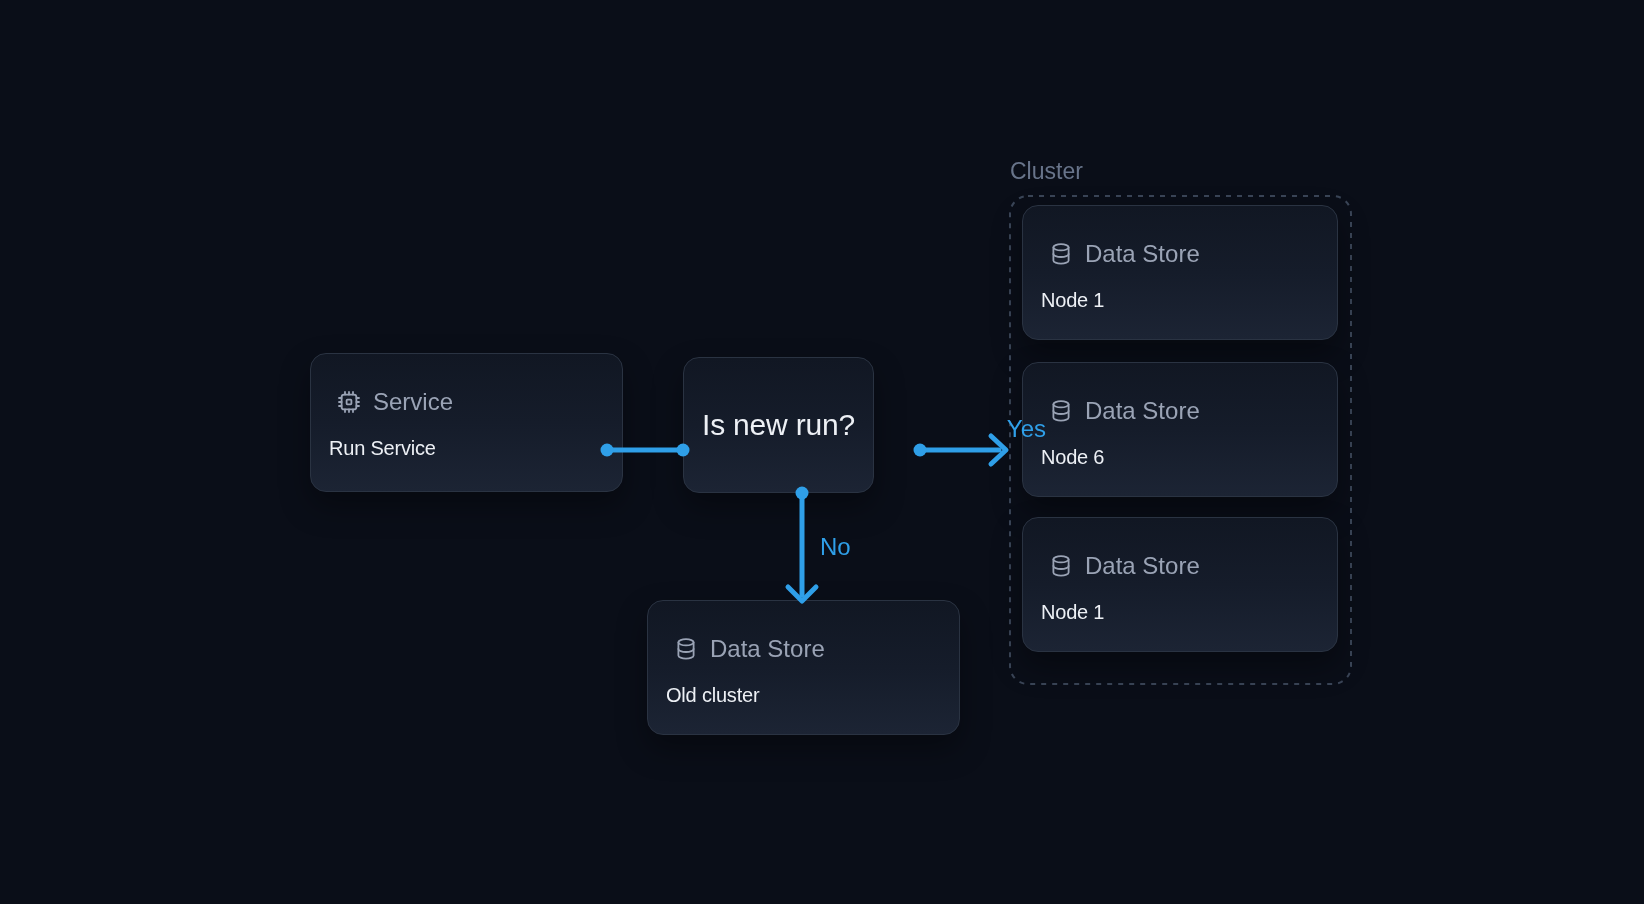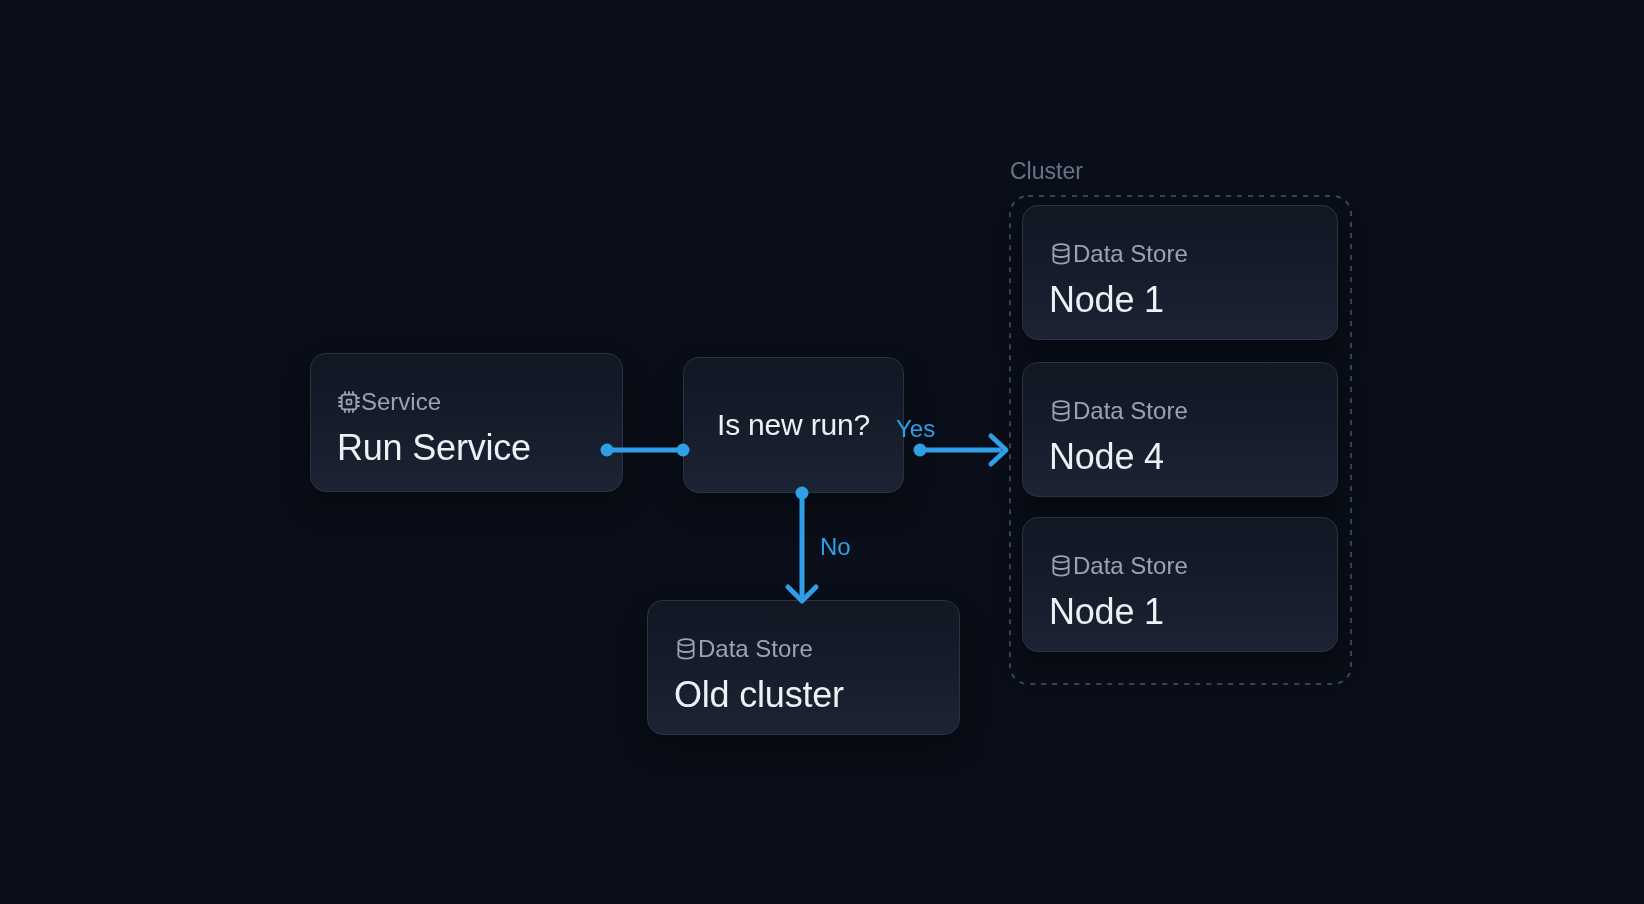--- a/index.html
+++ b/index.html
@@ -23,48 +23,48 @@
   .node{
     position:absolute;
     background:linear-gradient(180deg,#111723 0%,#151C2A 50%,#1C2434 100%);
     border:1.5px solid var(--node-border);
     border-radius:16px;
     box-shadow:0 14px 30px rgba(0,0,0,.35);
     box-sizing:border-box;
   }
   .type-row{
     position:absolute;left:26px;top:34px;
-    display:flex;align-items:center;
+    display:flex;align-items:center;gap:12px;
     color:var(--muted);
   }
   .type-row .nicon{display:inline-flex;width:24px;height:24px;}
   .type-label{font-size:24px;line-height:28px;color:var(--muted);}
   .ntitle{
-    position:absolute;left:26px;top:76px;
-    font-size:36px;line-height:36px;color:var(--title);
+    position:absolute;left:18px;top:76px;
+    font-size:20px;line-height:36px;color:var(--title);
     letter-spacing:-0.2px;
   }
   .decision{
     display:flex;align-items:center;justify-content:center;
   }
   .dtitle{font-size:30px;color:var(--title);letter-spacing:-0.2px;}
   .cluster{position:absolute;left:1009px;top:195px;width:343px;height:490px;}
   .cluster svg{position:absolute;left:0;top:0;}
   .cluster-label{
     position:absolute;left:1010px;top:157px;
     font-size:23px;line-height:28px;color:var(--cluster-label);
   }
   .edges{position:absolute;left:0;top:0;pointer-events:none;}
   .eline{stroke:var(--edge);stroke-width:5;stroke-linecap:round;}
   .ehead{fill:none;stroke:var(--edge);stroke-width:5;stroke-linecap:round;stroke-linejoin:round;}
   .edot{fill:var(--edge);}
   .edge-label{
     position:absolute;font-size:24px;line-height:24px;color:var(--edge);
   }
-  .edge-label.yes{left:896px;top:417px;width:62px;text-align:left;}
+  .edge-label.yes{left:984px;top:417px;width:62px;text-align:right;}
   .edge-label.no{left:812px;top:535px;margin-left:8px;}
 </style>
 </head>
 <body>
 
 <div class="canvas">
 
   <div class="cluster-label">Cluster</div>
   <div class="cluster">
     <svg width="343" height="490">
@@ -79,21 +79,21 @@
           <rect x="4.6" y="4.6" width="14.8" height="14.8" rx="2.5"></rect>
           <rect x="9.6" y="9.6" width="4.8" height="4.8" rx="0.8"></rect>
           <path d="M8 4.6V2 M12 4.6V2 M16 4.6V2 M8 19.4V22 M12 19.4V22 M16 19.4V22 M4.6 8H2 M4.6 12H2 M4.6 16H2 M19.4 8H22 M19.4 12H22 M19.4 16H22"></path>
         </svg>
       </span>
       <span class="type-label">Service</span>
     </div>
     <div class="ntitle">Run Service</div>
   </div>
 
-  <div class="node decision" style="left:683px;top:357px;width:221px;height:136px;">
+  <div class="node decision" style="left:683px;top:357px;width:191px;height:136px;">
     <div class="dtitle">Is new run?</div>
   </div>
 
   <div class="node" style="left:647px;top:600px;width:313px;height:135px;">
     <div class="type-row">
       <span class="nicon">
         <svg viewBox="0 0 24 24" width="24" height="24" fill="none" stroke="currentColor" stroke-width="1.8" stroke-linecap="round">
           <ellipse cx="12" cy="5.3" rx="7.6" ry="3.1"></ellipse>
           <path d="M4.4 5.3v13.2c0 1.72 3.4 3.1 7.6 3.1s7.6-1.38 7.6-3.1V5.3"></path>
           <path d="M4.4 11.9c0 1.72 3.4 3.1 7.6 3.1s7.6-1.38 7.6-3.1"></path>
@@ -122,21 +122,21 @@
     <div class="type-row">
       <span class="nicon">
         <svg viewBox="0 0 24 24" width="24" height="24" fill="none" stroke="currentColor" stroke-width="1.8" stroke-linecap="round">
           <ellipse cx="12" cy="5.3" rx="7.6" ry="3.1"></ellipse>
           <path d="M4.4 5.3v13.2c0 1.72 3.4 3.1 7.6 3.1s7.6-1.38 7.6-3.1V5.3"></path>
           <path d="M4.4 11.9c0 1.72 3.4 3.1 7.6 3.1s7.6-1.38 7.6-3.1"></path>
         </svg>
       </span>
       <span class="type-label">Data Store</span>
     </div>
-    <div class="ntitle">Node 4</div>
+    <div class="ntitle">Node 6</div>
   </div>
 
   <div class="node" style="left:1022px;top:517px;width:316px;height:135px;">
     <div class="type-row">
       <span class="nicon">
         <svg viewBox="0 0 24 24" width="24" height="24" fill="none" stroke="currentColor" stroke-width="1.8" stroke-linecap="round">
           <ellipse cx="12" cy="5.3" rx="7.6" ry="3.1"></ellipse>
           <path d="M4.4 5.3v13.2c0 1.72 3.4 3.1 7.6 3.1s7.6-1.38 7.6-3.1V5.3"></path>
           <path d="M4.4 11.9c0 1.72 3.4 3.1 7.6 3.1s7.6-1.38 7.6-3.1"></path>
         </svg>

